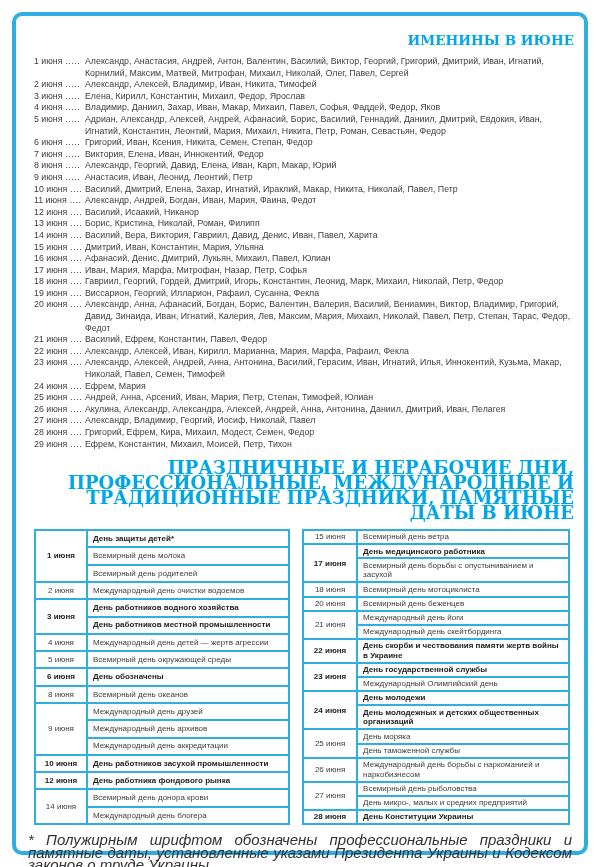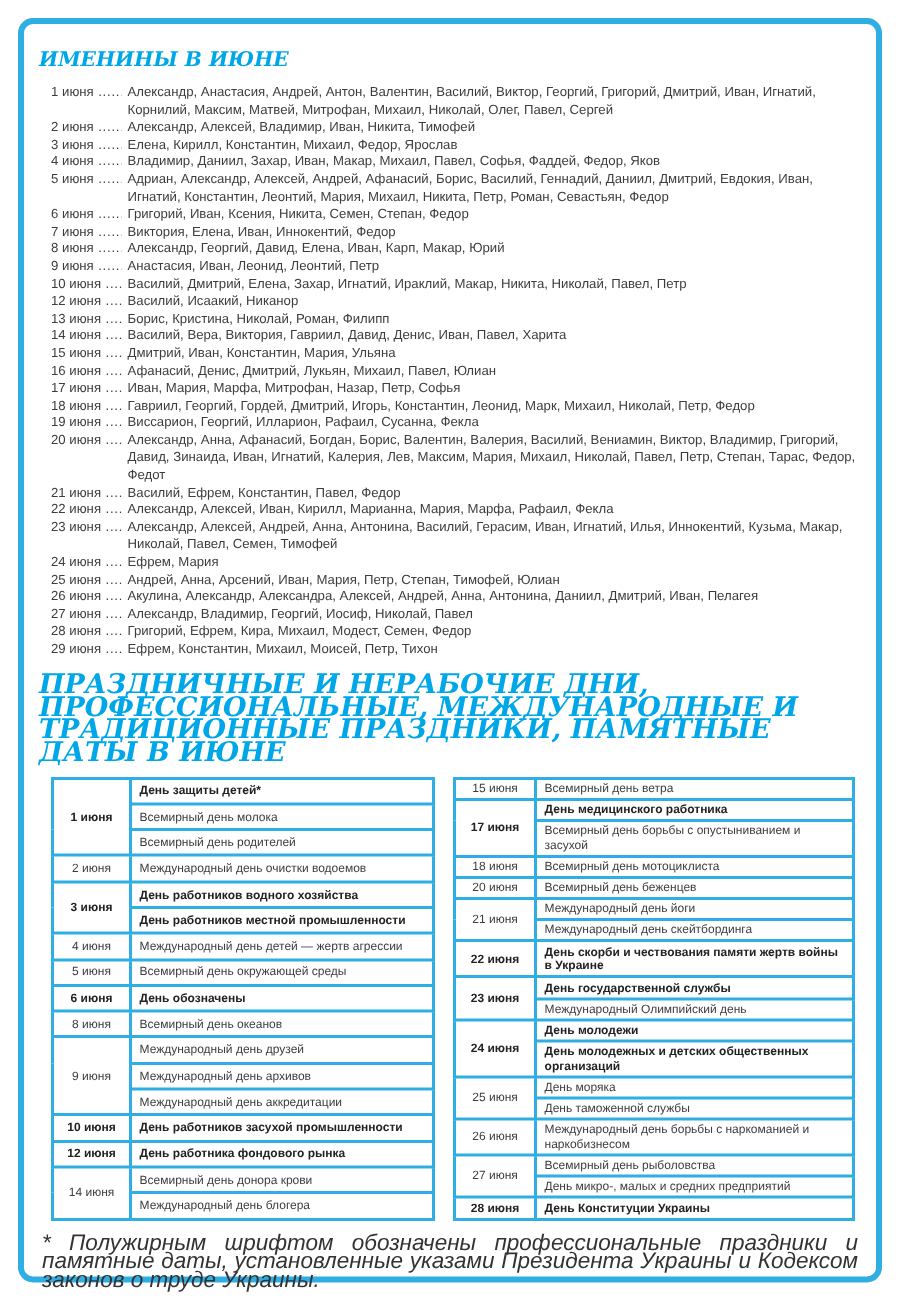--- a/index.html
+++ b/index.html
@@ -8,21 +8,21 @@
     --text:#3D3D3D;
     --bold-text:#222222;
   }
   *{box-sizing:border-box;}
   body{margin:0;background:#ffffff;width:600px;height:867px;position:relative;
        font-family:"Liberation Sans", sans-serif;color:var(--text);}
   .frame{position:absolute;left:12px;top:12px;right:12px;bottom:12px;
          border:4px solid var(--accent);border-radius:10px;pointer-events:none;}
   .content{position:absolute;left:26px;top:24px;right:26px;bottom:20px;}
   .title{font-family:"DejaVu Serif", serif;font-weight:bold;color:var(--heading);
-         text-align:left;margin:0;font-style:italic;}
+         text-align:right;margin:0;}
   .title1{font-size:13.5px;margin:8px 0 8px;}
   .title2{font-size:18px;line-height:15px;margin:10px auto 9px;max-width:548px;}
   .namedays{margin-left:8px;}
   .entry{display:flex;font-size:8.8px;line-height:11.6px;}
   .entry-date{flex:0 0 47px;white-space:nowrap;overflow:hidden;}
   .entry-date::after{content:" ......................................";letter-spacing:0.5px;}
   .entry-names{flex:1;padding-left:4px;}
   .tables{display:flex;gap:12px;padding:0 4px 0 8px;align-items:flex-start;}
   table.holiday-table{border-collapse:collapse;table-layout:fixed;height:296px;}
   table.left{width:258px;}
@@ -77,20 +77,24 @@
       </div>
       <div class="entry">
         <span class="entry-date">9 июня</span>
         <span class="entry-names">Анастасия, Иван, Леонид, Леонтий, Петр</span>
       </div>
       <div class="entry">
         <span class="entry-date">10 июня</span>
         <span class="entry-names">Василий, Дмитрий, Елена, Захар, Игнатий, Ираклий, Макар, Никита, Николай, Павел, Петр</span>
       </div>
       <div class="entry">
+        <span class="entry-date">11 июня</span>
+        <span class="entry-names">Александр, Андрей, Богдан, Иван, Мария, Фаина, Федот</span>
+      </div>
+      <div class="entry">
         <span class="entry-date">12 июня</span>
         <span class="entry-names">Василий, Исаакий, Никанор</span>
       </div>
       <div class="entry">
         <span class="entry-date">13 июня</span>
         <span class="entry-names">Борис, Кристина, Николай, Роман, Филипп</span>
       </div>
       <div class="entry">
         <span class="entry-date">14 июня</span>
         <span class="entry-names">Василий, Вера, Виктория, Гавриил, Давид, Денис, Иван, Павел, Харита</span>

